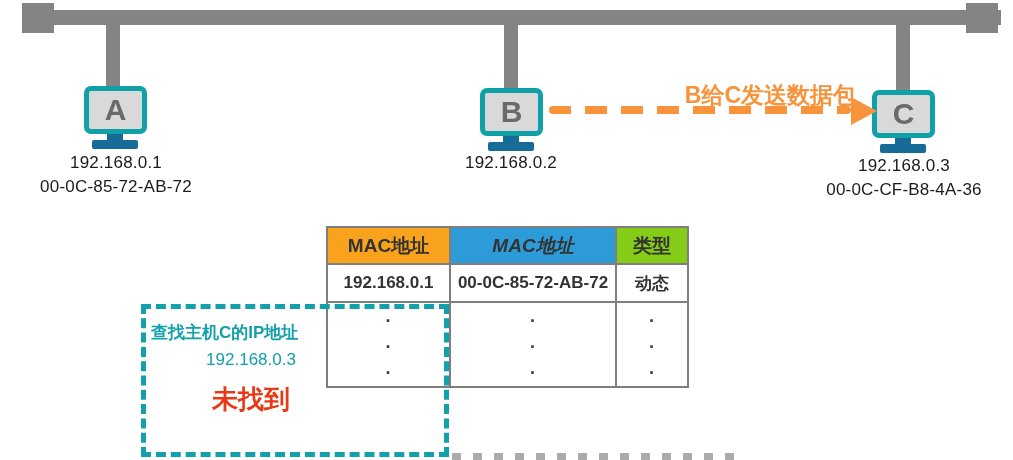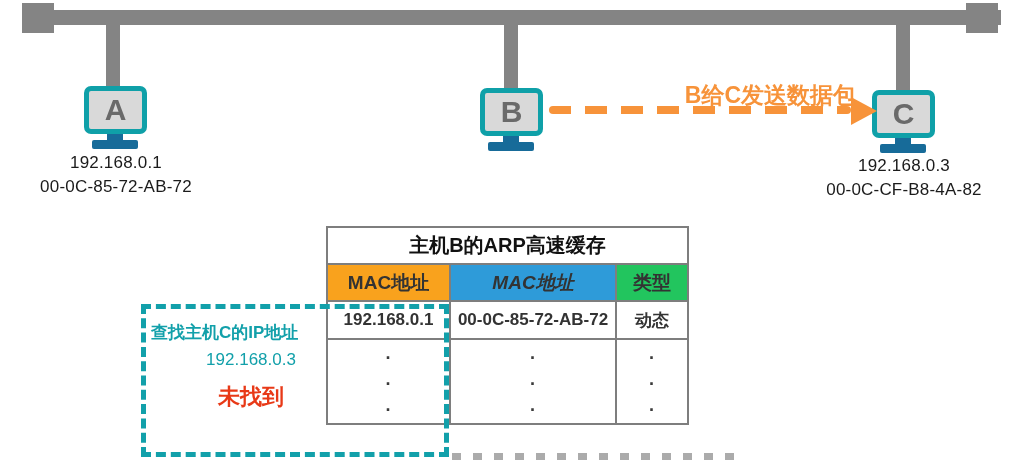--- a/index.html
+++ b/index.html
@@ -150,21 +150,21 @@
   .col-type { width: 72px; }
   tr.title-row th {
     height: 37px;
     font-size: 20px;
     color: #111111;
     background: #ffffff;
   }
   tr.header-row th { height: 37px; font-size: 19px; }
   th.hdr-ip   { background: var(--header-orange, #F9A21D); color: #ffffff; }
   th.hdr-mac  { background: var(--header-blue, #2E9BD9);  color: #ffffff; font-style: italic; }
-  th.hdr-type { background: #22c55e; color: #222222; }
+  th.hdr-type { background: #84cc16; color: #222222; }
   tr.data-row td { height: 38px; }
   td.type-cell { color: #4c4c4c; font-family: Liberation Mono, monospace; }
   tr.dots-row td { height: 85px; vertical-align: top; }
   .dots {
     display: flex;
     flex-direction: column;
     align-items: center;
     gap: 10px;
     padding-top: 10px;
     font-size: 18px;
@@ -196,21 +196,21 @@
     width: 200px;
     text-align: center;
     font-size: 17px;
     color: var(--lookup-teal, #12A0AA);
   }
   .lookup-result {
     position: absolute;
     left: 5px; top: 73px;
     width: 200px;
     text-align: center;
-    font-size: 22px;
+    font-size: 26px;
     font-weight: bold;
     color: var(--notfound-red, #E83917);
     font-family: Liberation Serif, serif;
   }
 
   
   .frag {
     position: absolute;
     left: 452px; top: 453px;
     width: 282px; height: 7px;
@@ -237,44 +237,42 @@
   </div>
   <div class="addr ip-a">192.168.0.1</div>
   <div class="addr mac-a">00-0C-85-72-AB-72</div>
 
   <div class="drop-line drop-b"></div>
   <div class="stand-neck neck-b"></div>
   <div class="stand-base base-b"></div>
   <div class="monitor mon-b">
     <span class="letter">B</span>
   </div>
+  <div class="addr ip-b">192.168.0.2</div>
 
   <div class="drop-line drop-c"></div>
   <div class="stand-neck neck-c"></div>
   <div class="stand-base base-c"></div>
   <div class="monitor mon-c">
     <span class="letter">C</span>
   </div>
   <div class="addr ip-c">192.168.0.3</div>
-  <div class="addr mac-c">00-0C-CF-B8-4A-82</div>
+  <div class="addr mac-c">00-0C-CF-B8-4A-36</div>
 
   <div class="pkt-label">B给C发送数据包</div>
   <div class="pkt-dashes"></div>
   <div class="pkt-head"></div>
 
   <table class="arp">
     <colgroup>
       <col class="col-ip">
         <col class="col-mac">
         <col class="col-type">
     </colgroup>
     <tbody>
-        <tr class="title-row">
-      <th colspan="3">主机B的ARP高速缓存</th>
-    </tr>
     <tr class="header-row">
       <th class="hdr-ip">MAC地址</th>
       <th class="hdr-mac">MAC地址</th>
       <th class="hdr-type">类型</th>
     </tr>
     <tr class="data-row">
       <td>192.168.0.1</td>
       <td>00-0C-85-72-AB-72</td>
       <td class="type-cell">动态</td>
     </tr>

